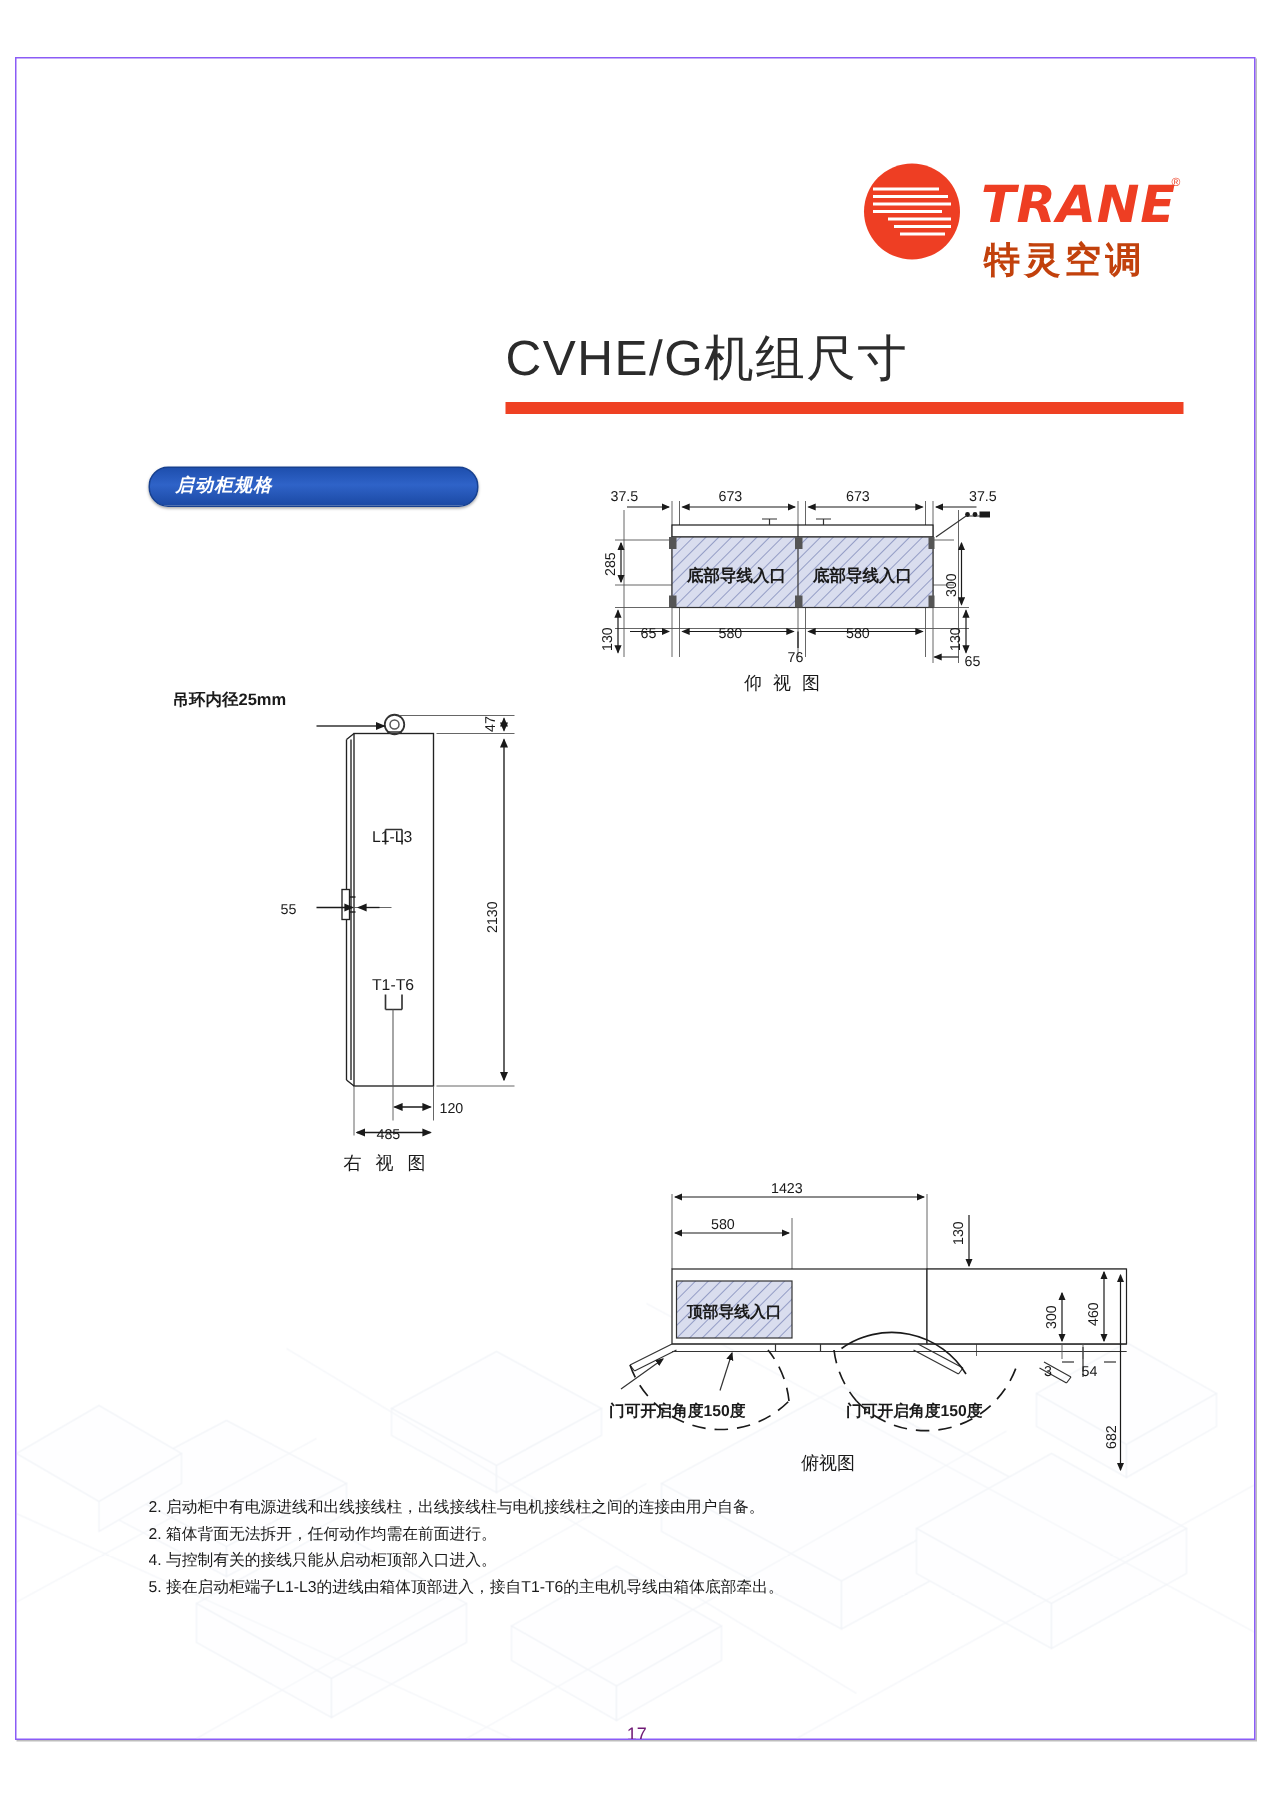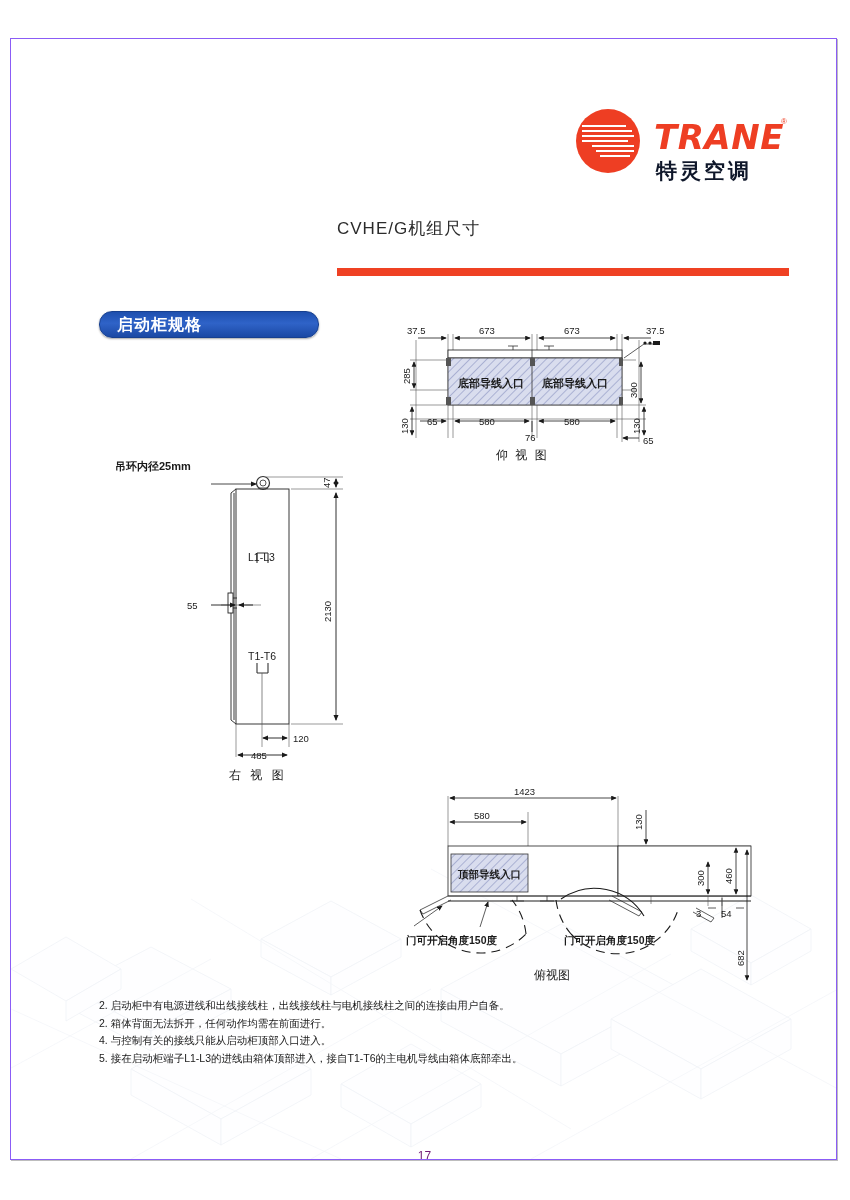--- a/index.html
+++ b/index.html
@@ -16,34 +16,34 @@
 
   
   #logo{position:absolute;left:565px;top:68px;width:215px;height:88px;}
   #logo .mark{position:absolute;left:0;top:2px;width:64px;height:64px;border-radius:50%;
               background:#ee3e23;overflow:hidden;}
   #logo .mark i{position:absolute;left:6px;display:block;height:2.4px;background:#fff;}
   #logo .wordmark{position:absolute;left:78px;top:10px;font-weight:bold;font-style:italic;
                   font-size:34px;letter-spacing:.5px;color:#ee3e23;
                   font-family:"DejaVu Sans",sans-serif;}
   #logo .reg{position:absolute;left:205px;top:10px;font-size:8px;color:#ee3e23;}
-  #logo .cn{position:absolute;left:80px;top:50px;font-size:21px;font-weight:bold;
-            letter-spacing:3px;color:#0f172a;}
-
-  
-  #title{position:absolute;left:326px;top:178px;font-size:17px;color:#2b2b2b;
+  #logo .cn{position:absolute;left:80px;top:50px;font-size:24px;font-weight:bold;
+            letter-spacing:3px;color:#c2410c;}
+
+  
+  #title{position:absolute;left:326px;top:178px;font-size:33px;color:#2b2b2b;
          letter-spacing:1px;white-space:nowrap;}
   #rule{position:absolute;left:326px;top:229px;width:452px;height:8px;background:#ef4123;}
 
   
   #badge{position:absolute;left:88px;top:272px;width:218px;height:25px;border-radius:13px;
          background:linear-gradient(180deg,#1e4fae 0%,#2f63c8 45%,#1b49a4 100%);
          border:1px solid #17408f;box-shadow:0 1px 2px rgba(0,0,0,.35);}
-  #badge span{position:absolute;left:17px;top:3px;font-size:16px;font-weight:bold;
-              color:#fff;letter-spacing:1px;}
+  #badge span{position:absolute;left:17px;top:3px;font-size:12px;font-weight:bold;
+              color:#fff;letter-spacing:1px;font-style:italic;}
 
   
   .dwg{position:absolute;}
   .dwg text{font-family:"Liberation Sans","DejaVu Sans",sans-serif;fill:#1a1a1a;}
 
   
   #notes{position:absolute;left:88px;top:958px;width:560px;}
   #notes div{font-size:10.5px;line-height:17.5px;color:#1a1a1a;white-space:nowrap;}
 
   #pagenum{position:absolute;left:0;top:1110px;width:827px;text-align:center;

